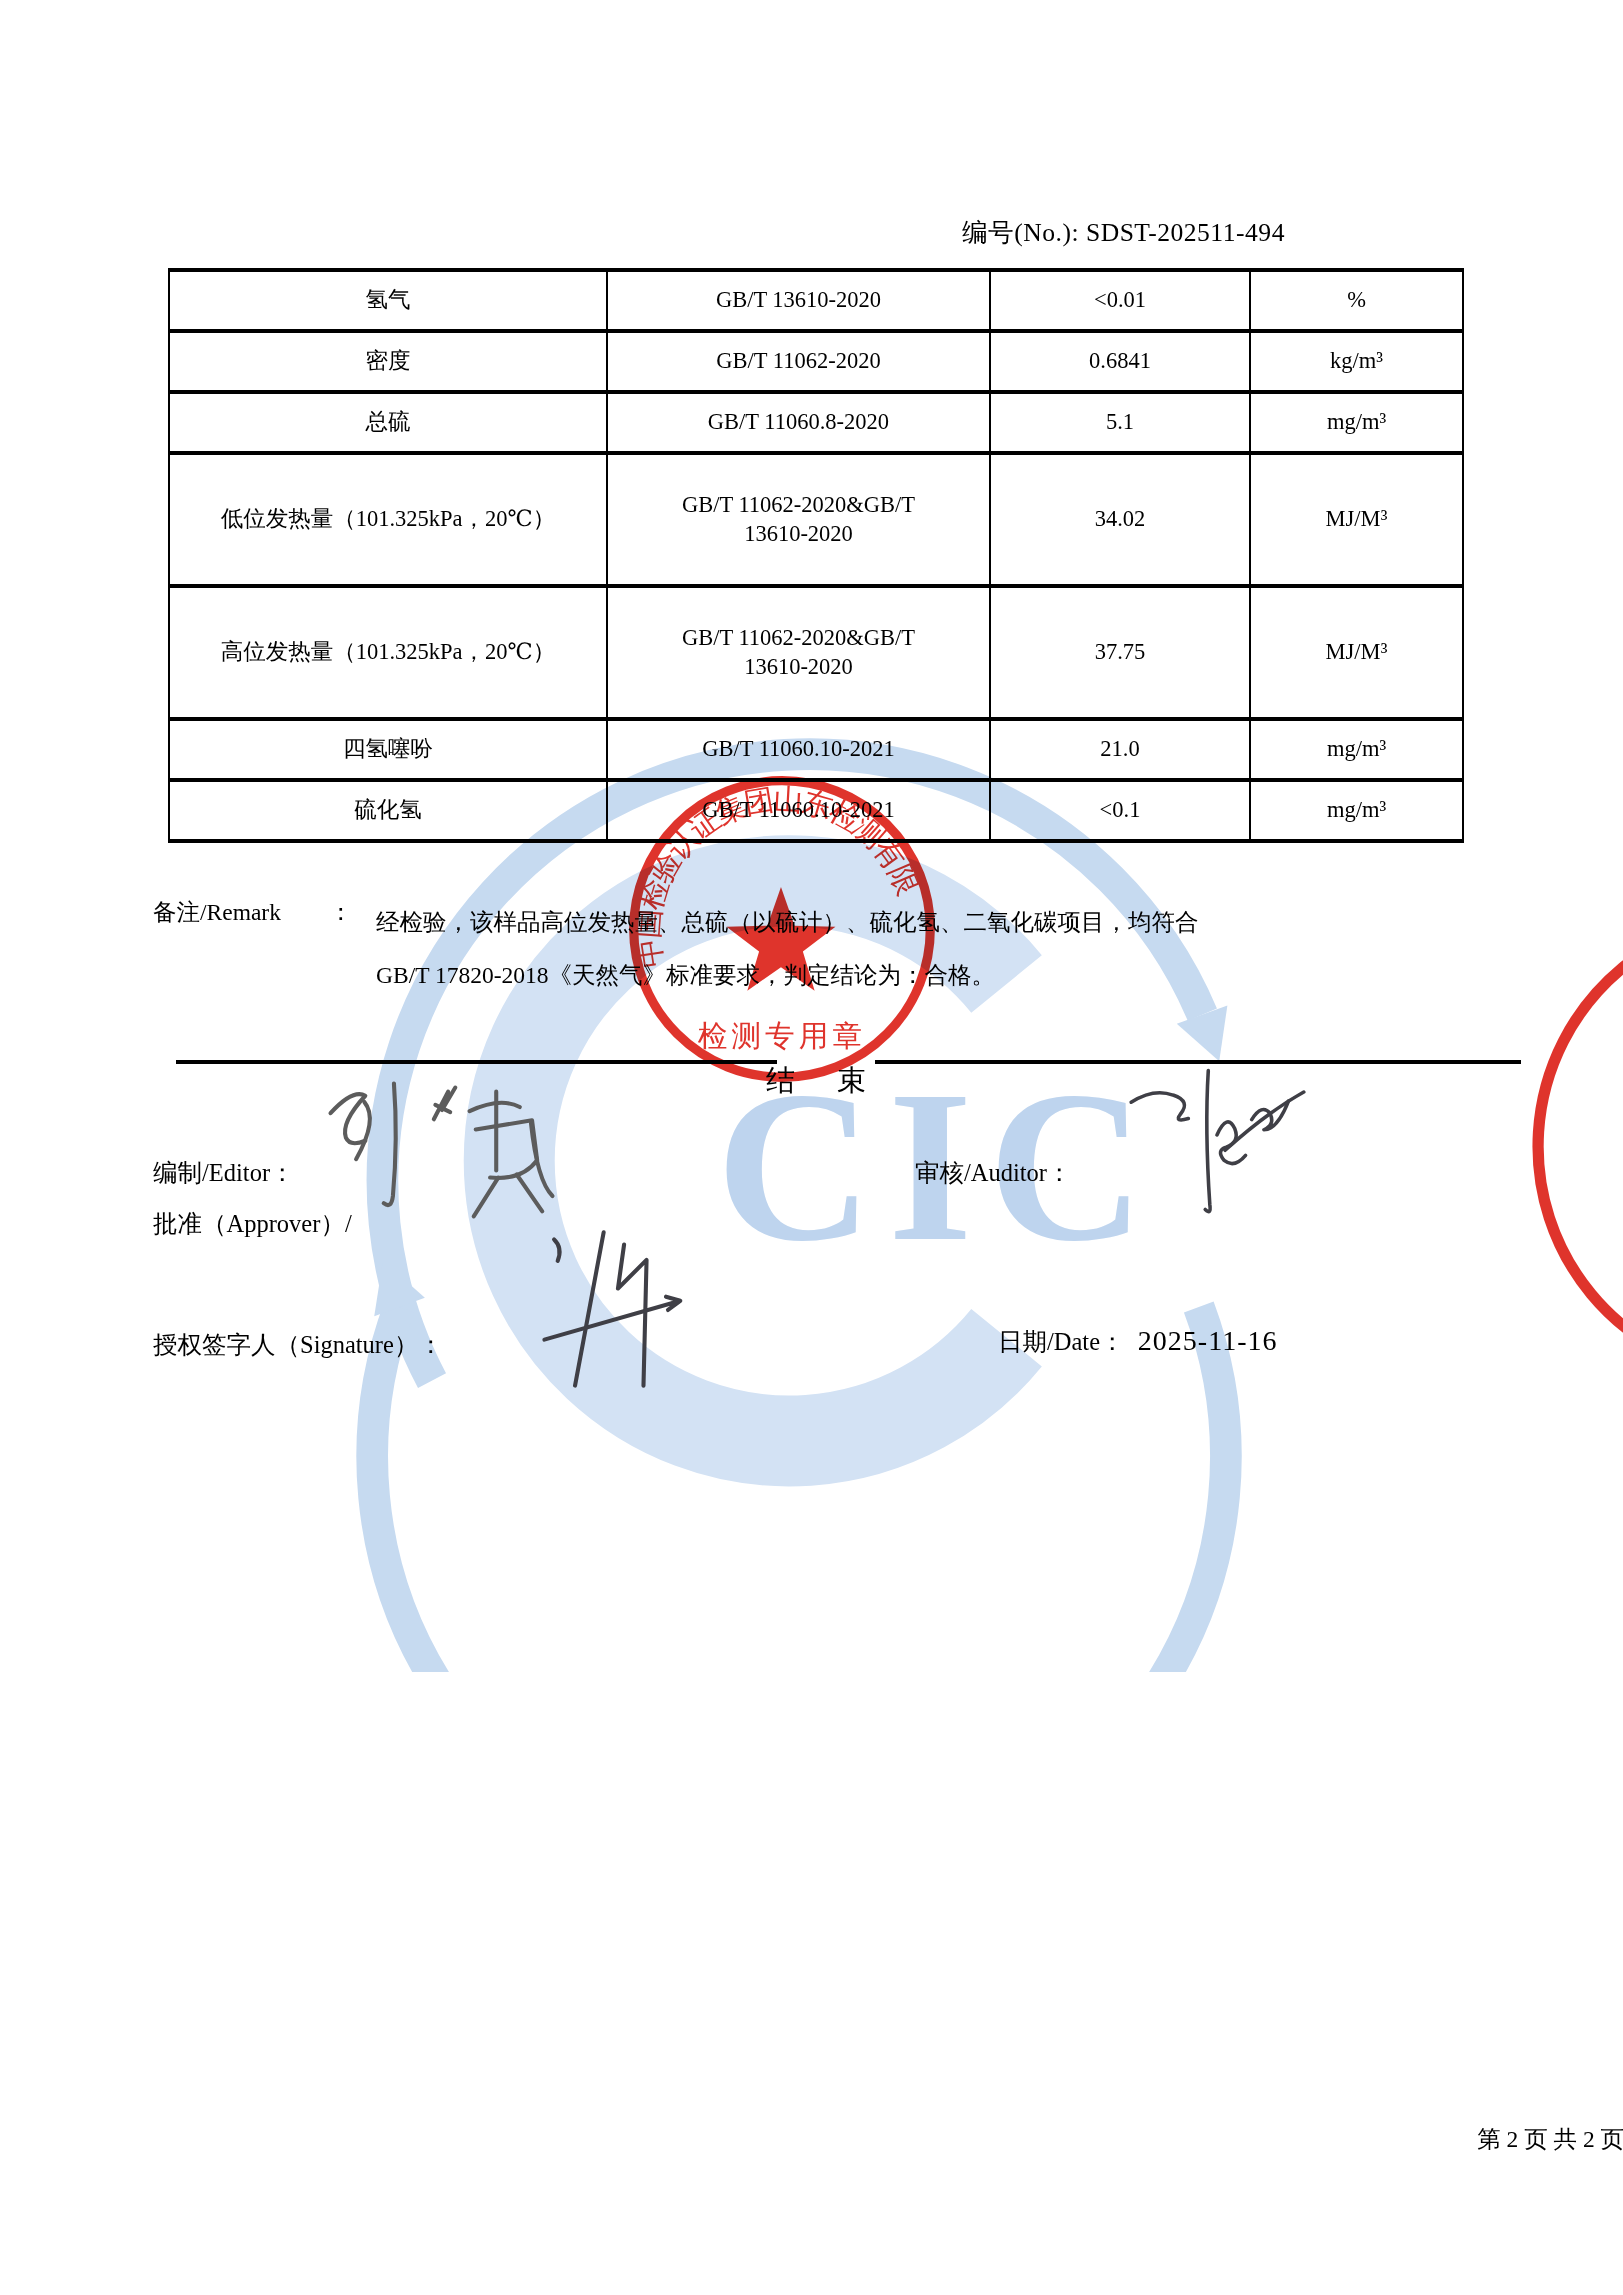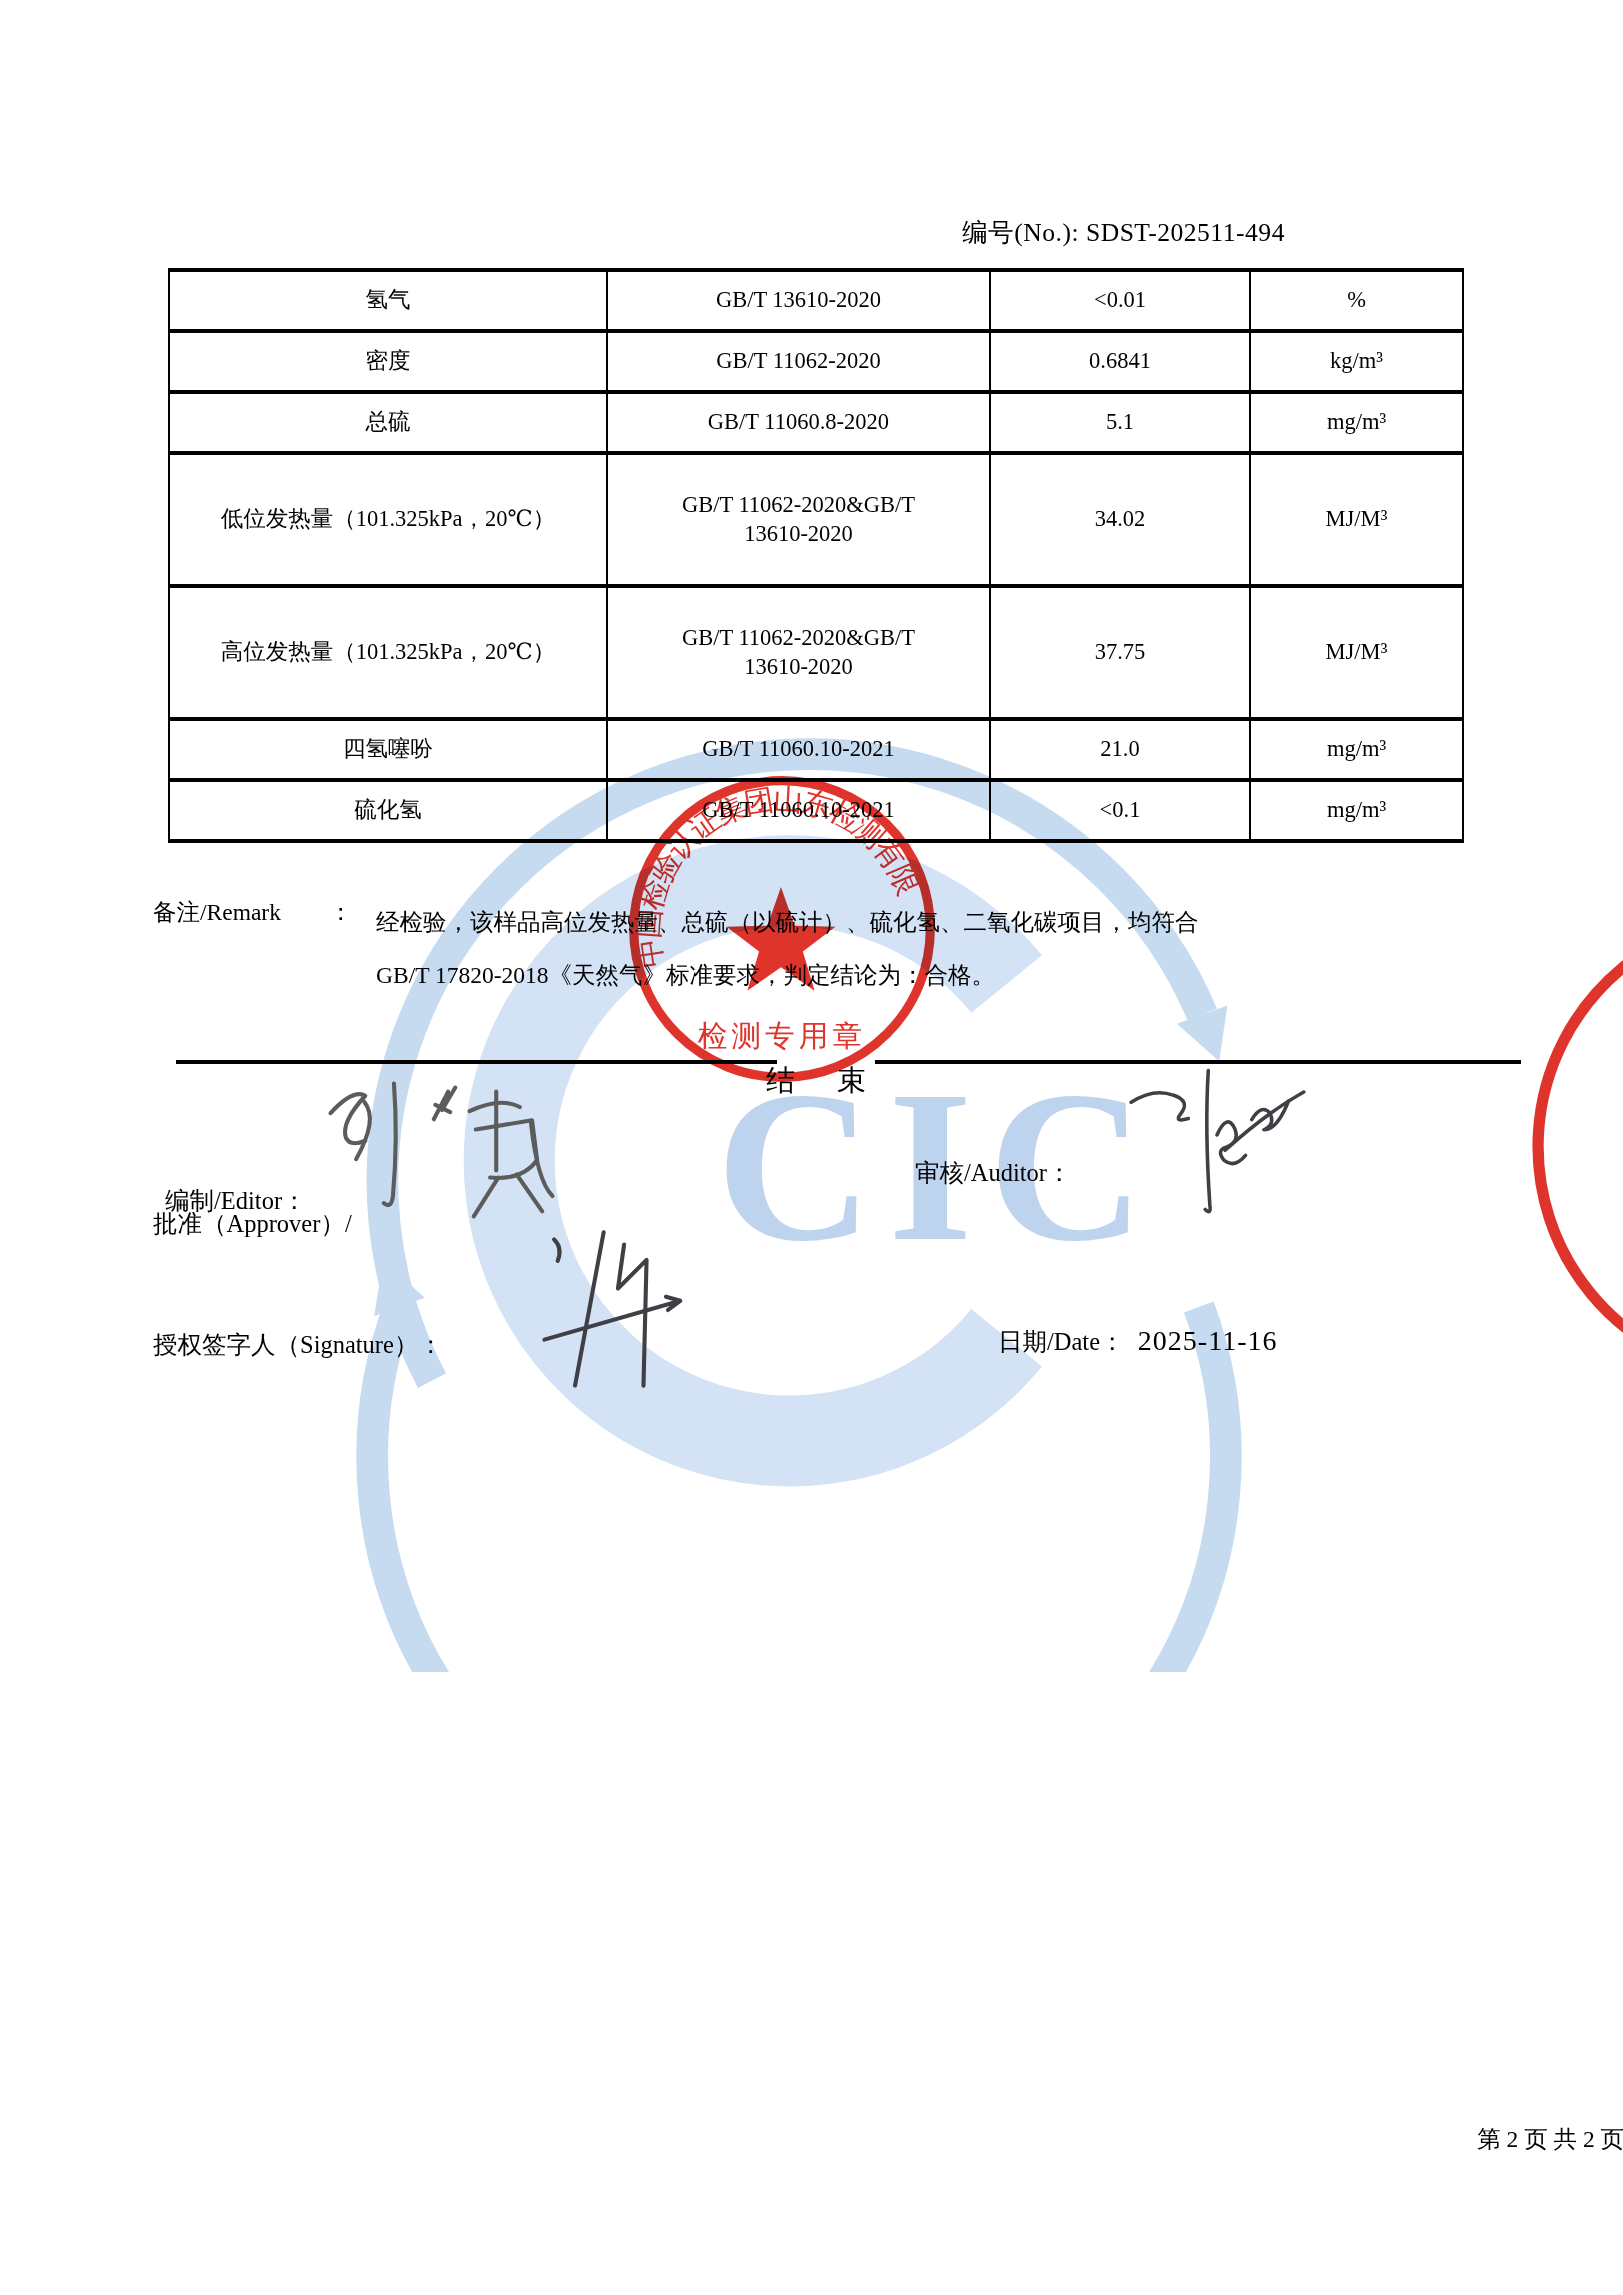--- a/index.html
+++ b/index.html
@@ -41,21 +41,21 @@
     left:376px;top:896px;width:1115px;z-index:2;
     font-size:23.5px;line-height:53px;white-space:pre-line;
   }
 
   #end-marker{left:766px;top:1020px;font-size:29px;letter-spacing:17.4px;z-index:3;margin-top:41px;}
   .end-line{top:1060px;height:4.1px;background:#000;z-index:2;}
   #end-line-left{left:176px;width:601px;}
   #end-line-right{left:875px;width:646px;}
 
   .label{font-size:24.5px;z-index:2;}
-  #editor-label{left:153px;top:1184px;margin-left:12px;}
+  #editor-label{left:153px;top:1156px;}
   #auditor-label{left:915px;top:1156px;}
   #approver-label{left:153px;top:1207px;}
   #signature-label{left:153px;top:1328px;}
   #date-block{left:998px;top:1325px;z-index:2;white-space:nowrap;}
   #date-block .dl{font-size:24.5px;}
   #date-block .dv{font-size:28px;padding-left:13.3px;letter-spacing:1px;}
 
   #page-footer{left:1px;top:2123px;width:1623px;text-align:right;font-size:23.5px;z-index:2;}
 
   

